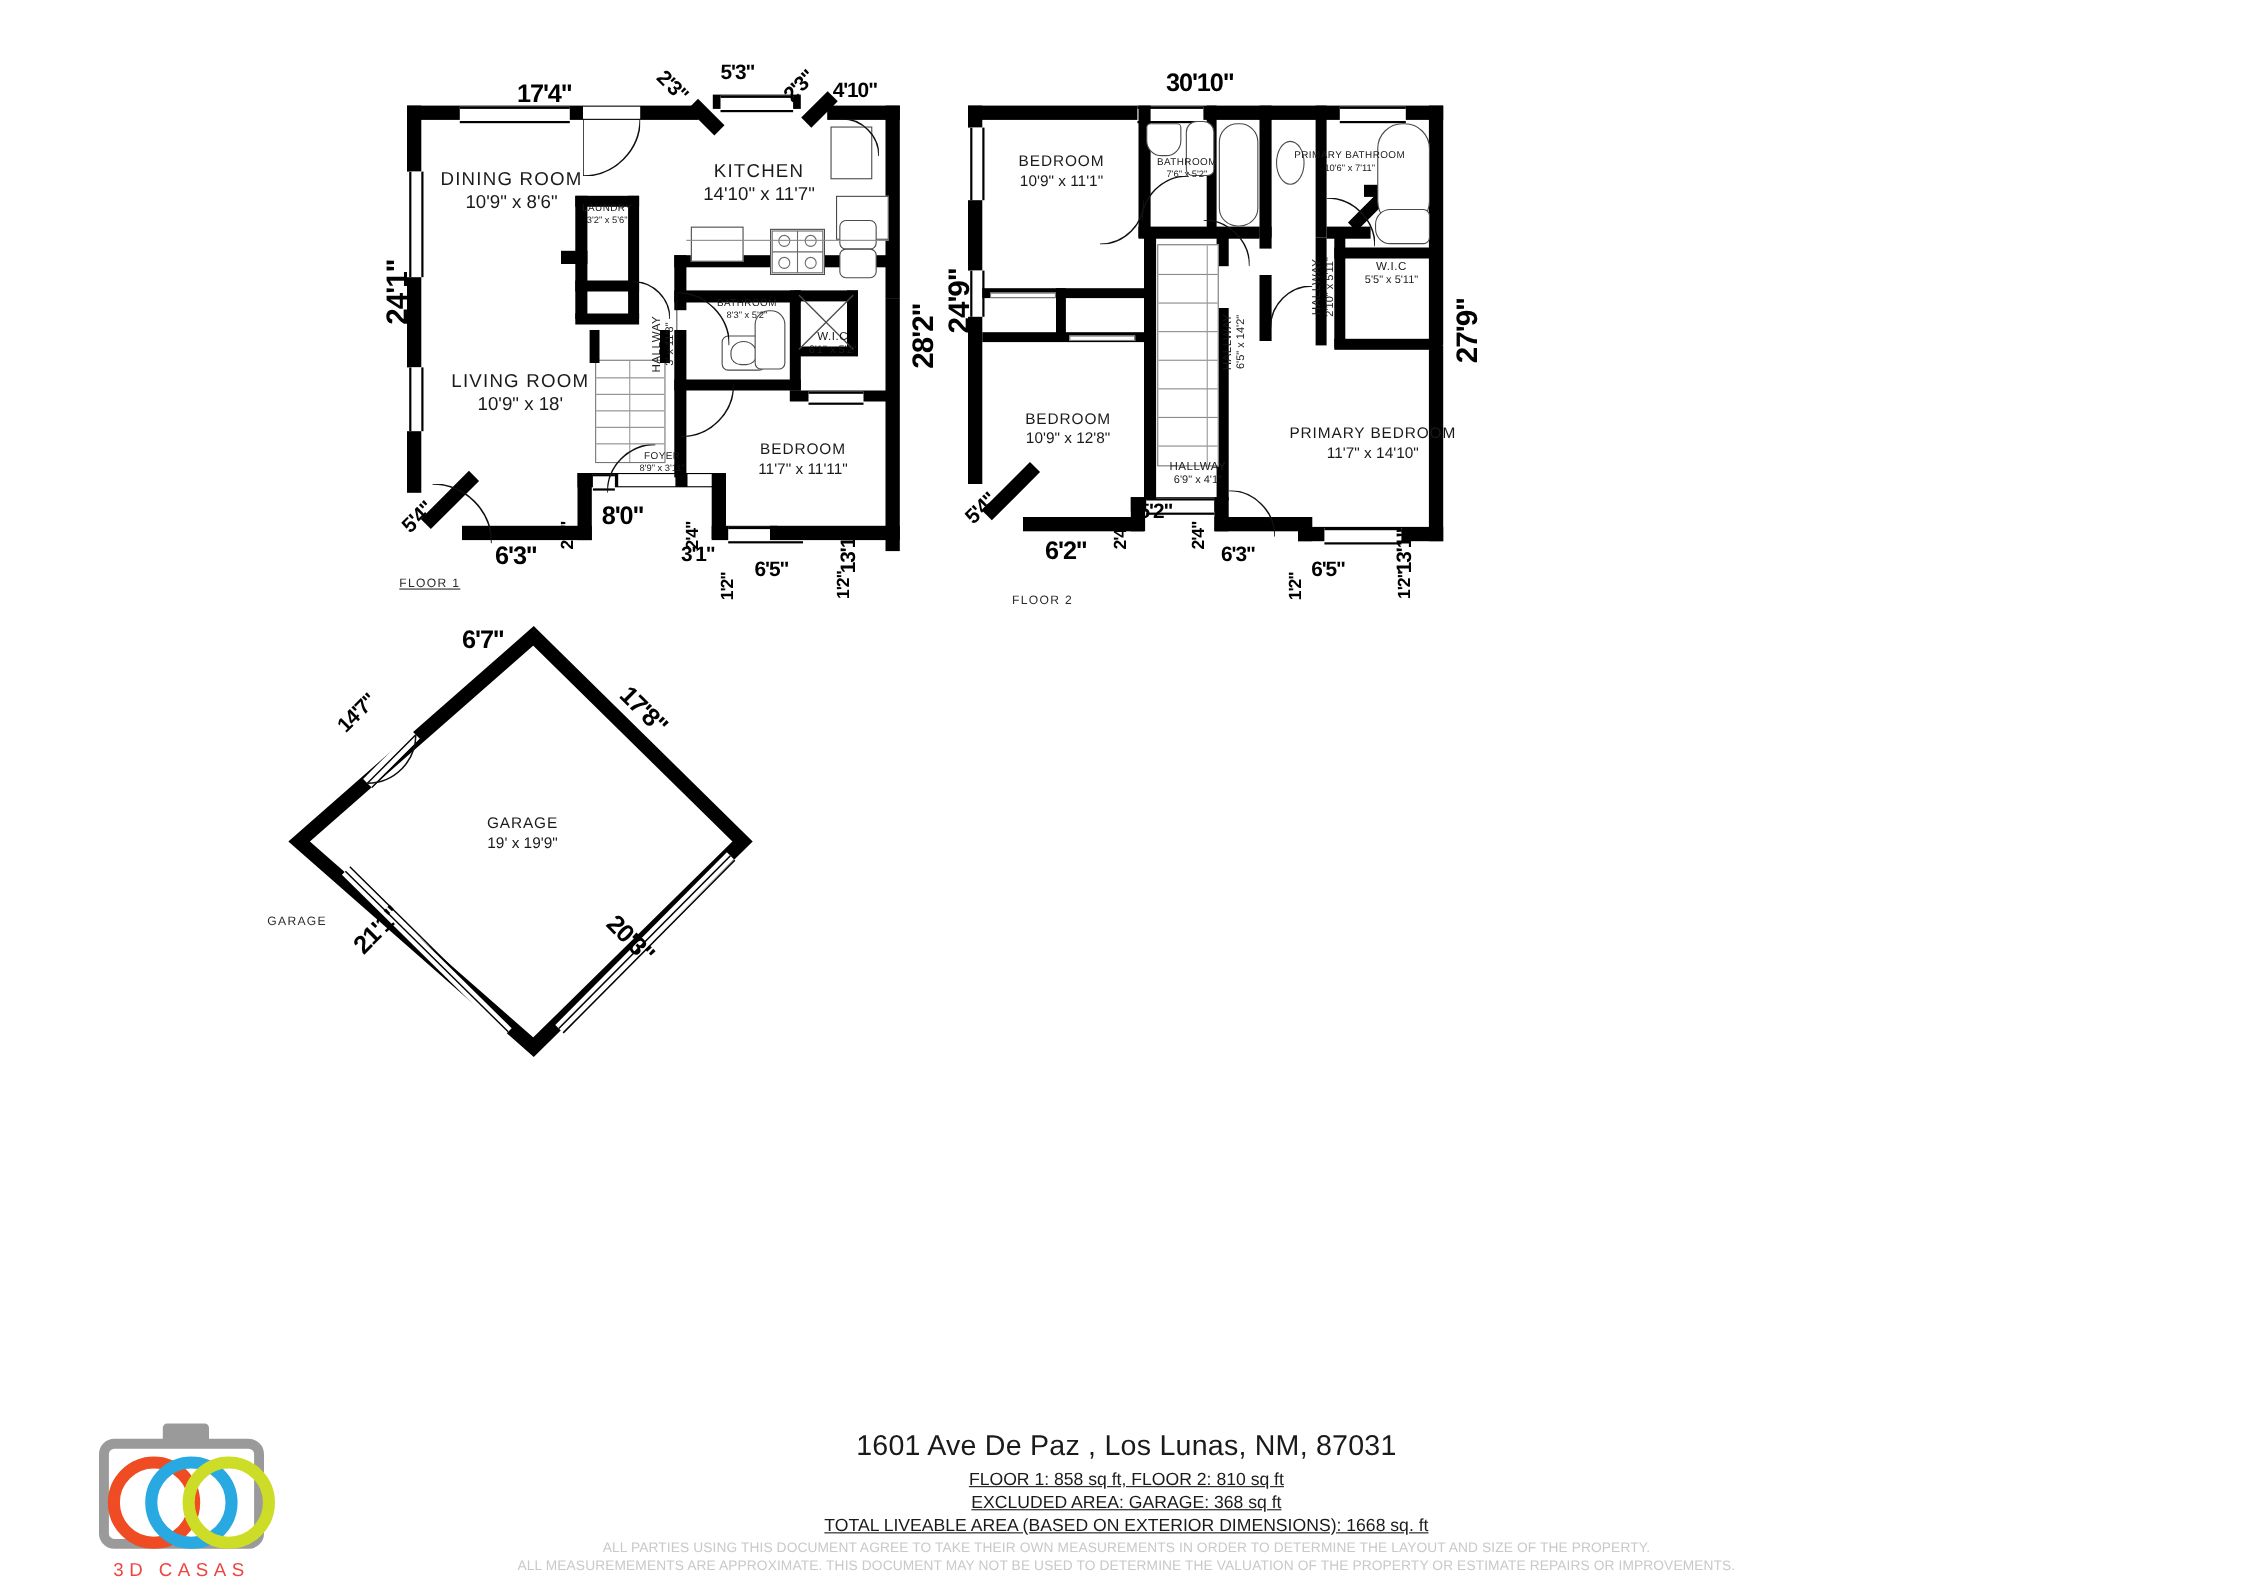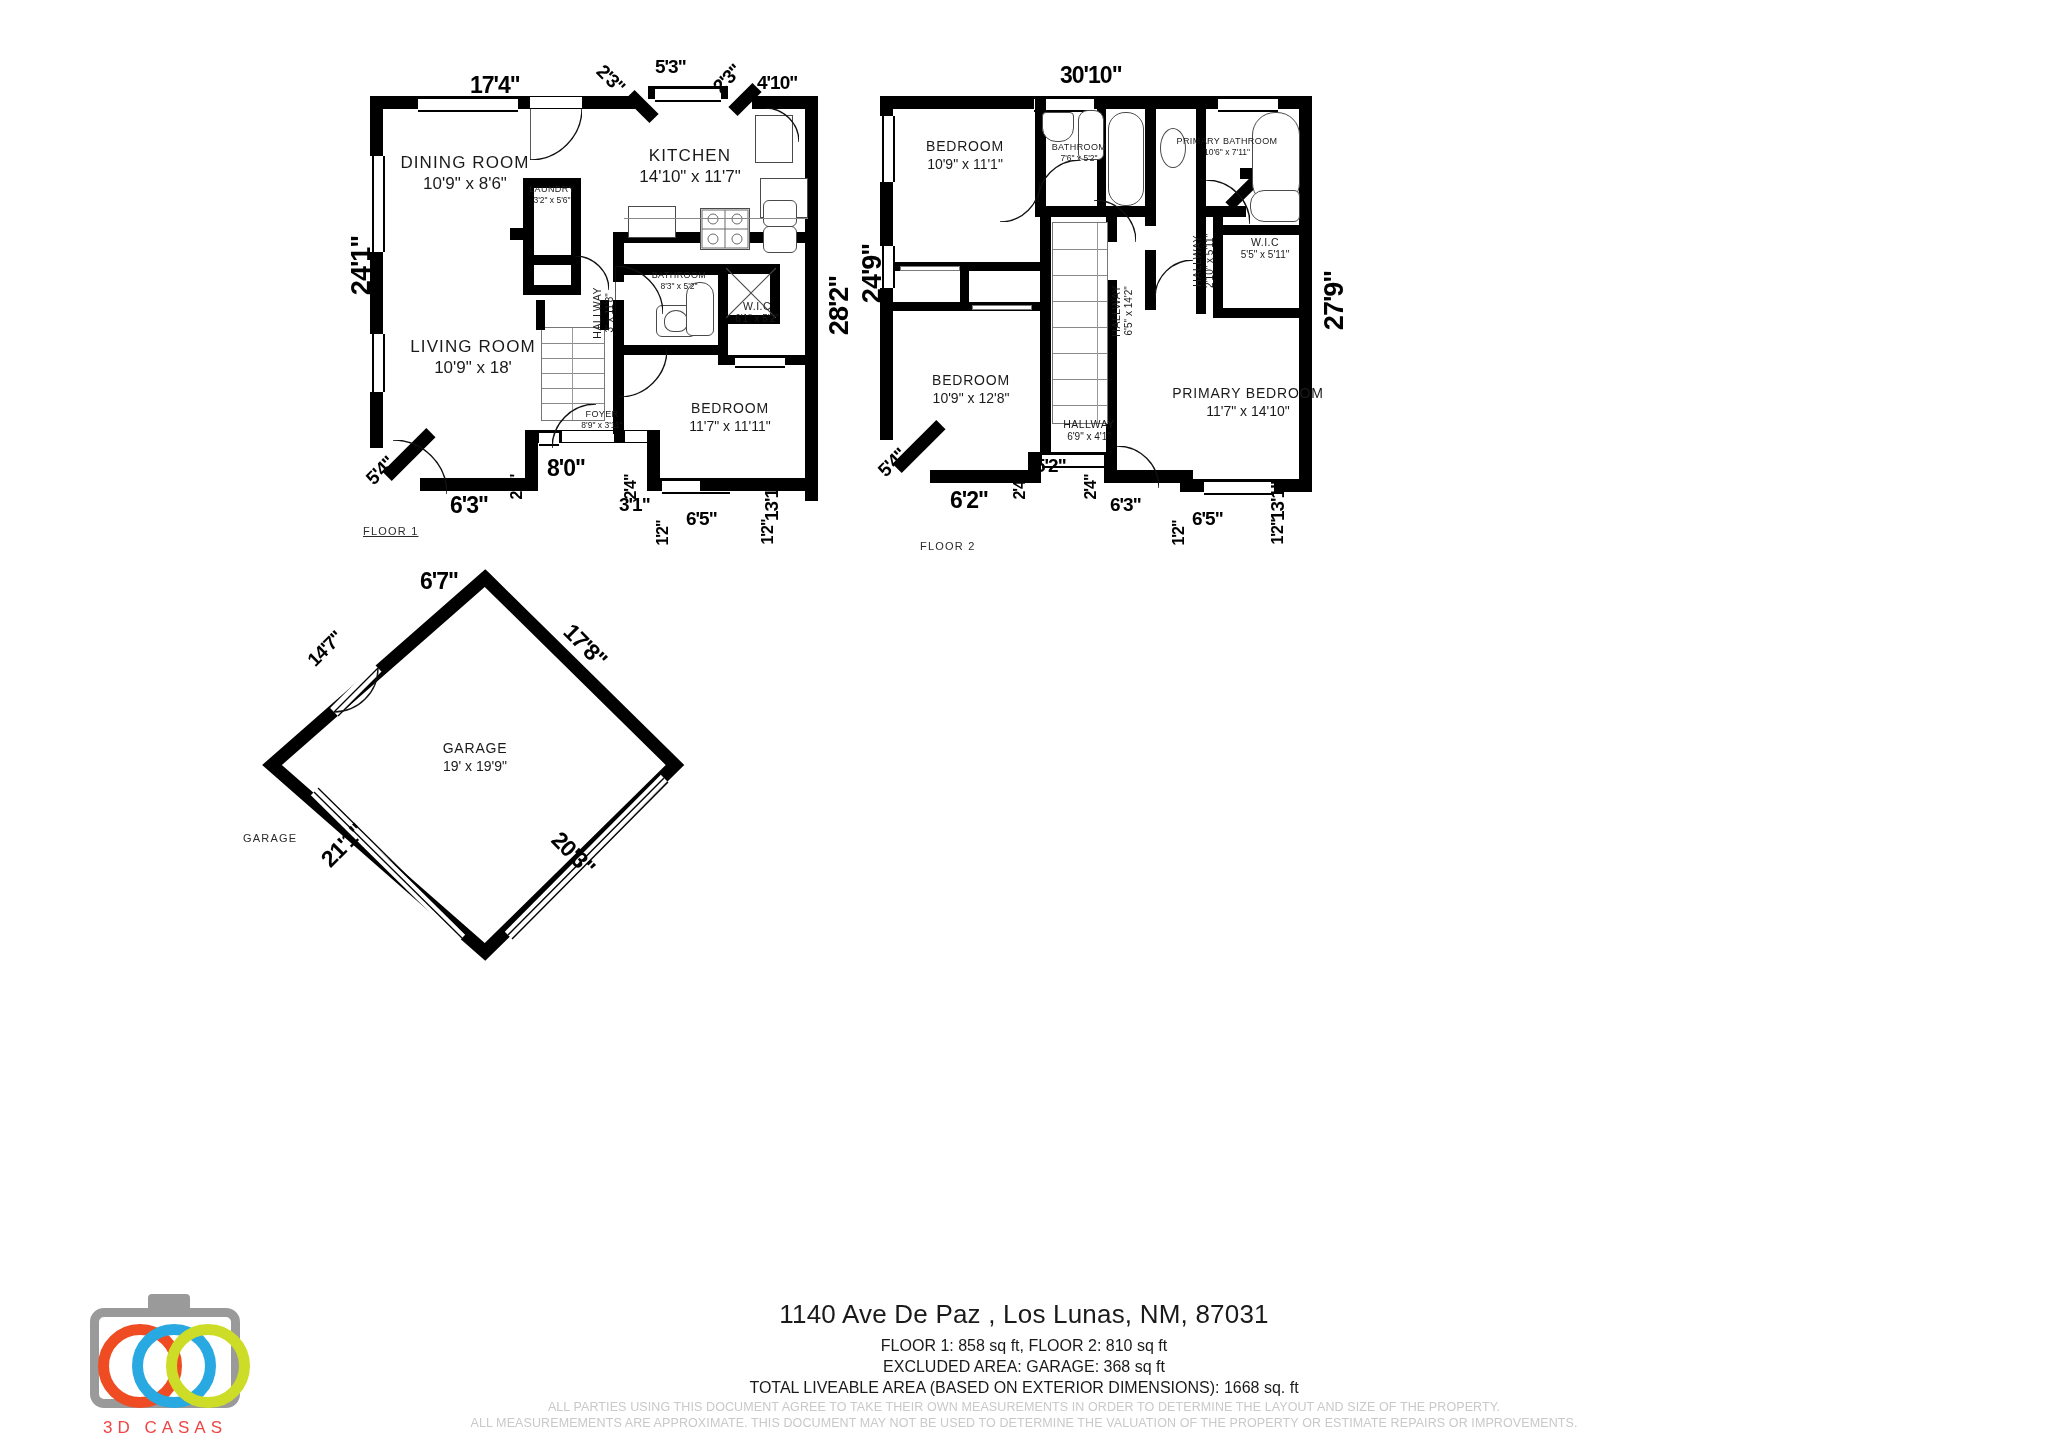--- a/index.html
+++ b/index.html
@@ -48,21 +48,21 @@
   .stair .tread{position:absolute;left:0;right:0;height:0;border-top:1.4px solid #8a8a8a;}
   .stair .rail{position:absolute;top:0;bottom:0;border-left:1.4px solid #9a9a9a;}
 
   .fix{position:absolute;border:1.4px solid #4a4a4a;background:#fff;}
   .fix-r{border-radius:50%;}
   .fix-soft{border-radius:6px;}
 
   
   #footer{position:absolute;left:0;right:0;bottom:16px;text-align:center;}
   #addr{font-size:26px;letter-spacing:.2px;color:#1a1a1a;margin-bottom:7px;}
-  .f-line{font-size:16px;color:#1a1a1a;margin:3px 0;}
+  .f-line{font-size:16px;color:#1a1a1a;margin:3px 0;text-decoration:underline;}
   .disc{font-size:12.5px;color:#c9c9c9;margin:2px 0;letter-spacing:.1px;}
 
   
   #logo{position:absolute;left:60px;bottom:10px;width:210px;}
   #logo .cam{position:relative;width:150px;height:100px;margin:0 auto;}
   #logo .body{position:absolute;inset:0;border:9px solid #9a9a9a;border-radius:14px;background:#fff;}
   #logo .bump{position:absolute;top:-14px;left:58px;width:42px;height:16px;background:#9a9a9a;border-radius:4px 4px 0 0;}
   #logo .ring{position:absolute;top:16px;width:62px;height:62px;border-radius:50%;}
   #logo .r1{left:8px;border:11px solid #ef4c23;}
   #logo .r2{left:42px;border:11px solid #29a9e1;}
@@ -461,21 +461,21 @@
       <div class="bump"></div>
       <div class="body"></div>
       <div class="ring r1"></div>
       <div class="ring r2"></div>
       <div class="ring r3"></div>
     </div>
     <div class="word">3D CASAS</div>
   </div>
 
   <div id="footer">
-    <div id="addr">1140 Ave De Paz , Los Lunas, NM, 87031</div>
+    <div id="addr">1601 Ave De Paz , Los Lunas, NM, 87031</div>
     <div class="f-line">FLOOR 1: 858 sq ft, FLOOR 2: 810 sq ft</div>
     <div class="f-line">EXCLUDED AREA: GARAGE: 368 sq ft</div>
     <div class="f-line">TOTAL LIVEABLE AREA (BASED ON EXTERIOR DIMENSIONS): 1668 sq. ft</div>
     <div class="disc">ALL PARTIES USING THIS DOCUMENT AGREE TO TAKE THEIR OWN MEASUREMENTS IN ORDER TO DETERMINE THE LAYOUT AND SIZE OF THE PROPERTY.</div>
     <div class="disc">ALL MEASUREMEMENTS ARE APPROXIMATE. THIS DOCUMENT MAY NOT BE USED TO DETERMINE THE VALUATION OF THE PROPERTY OR ESTIMATE REPAIRS OR IMPROVEMENTS.</div>
   </div>
 
 </div>
 
 </body></html>

